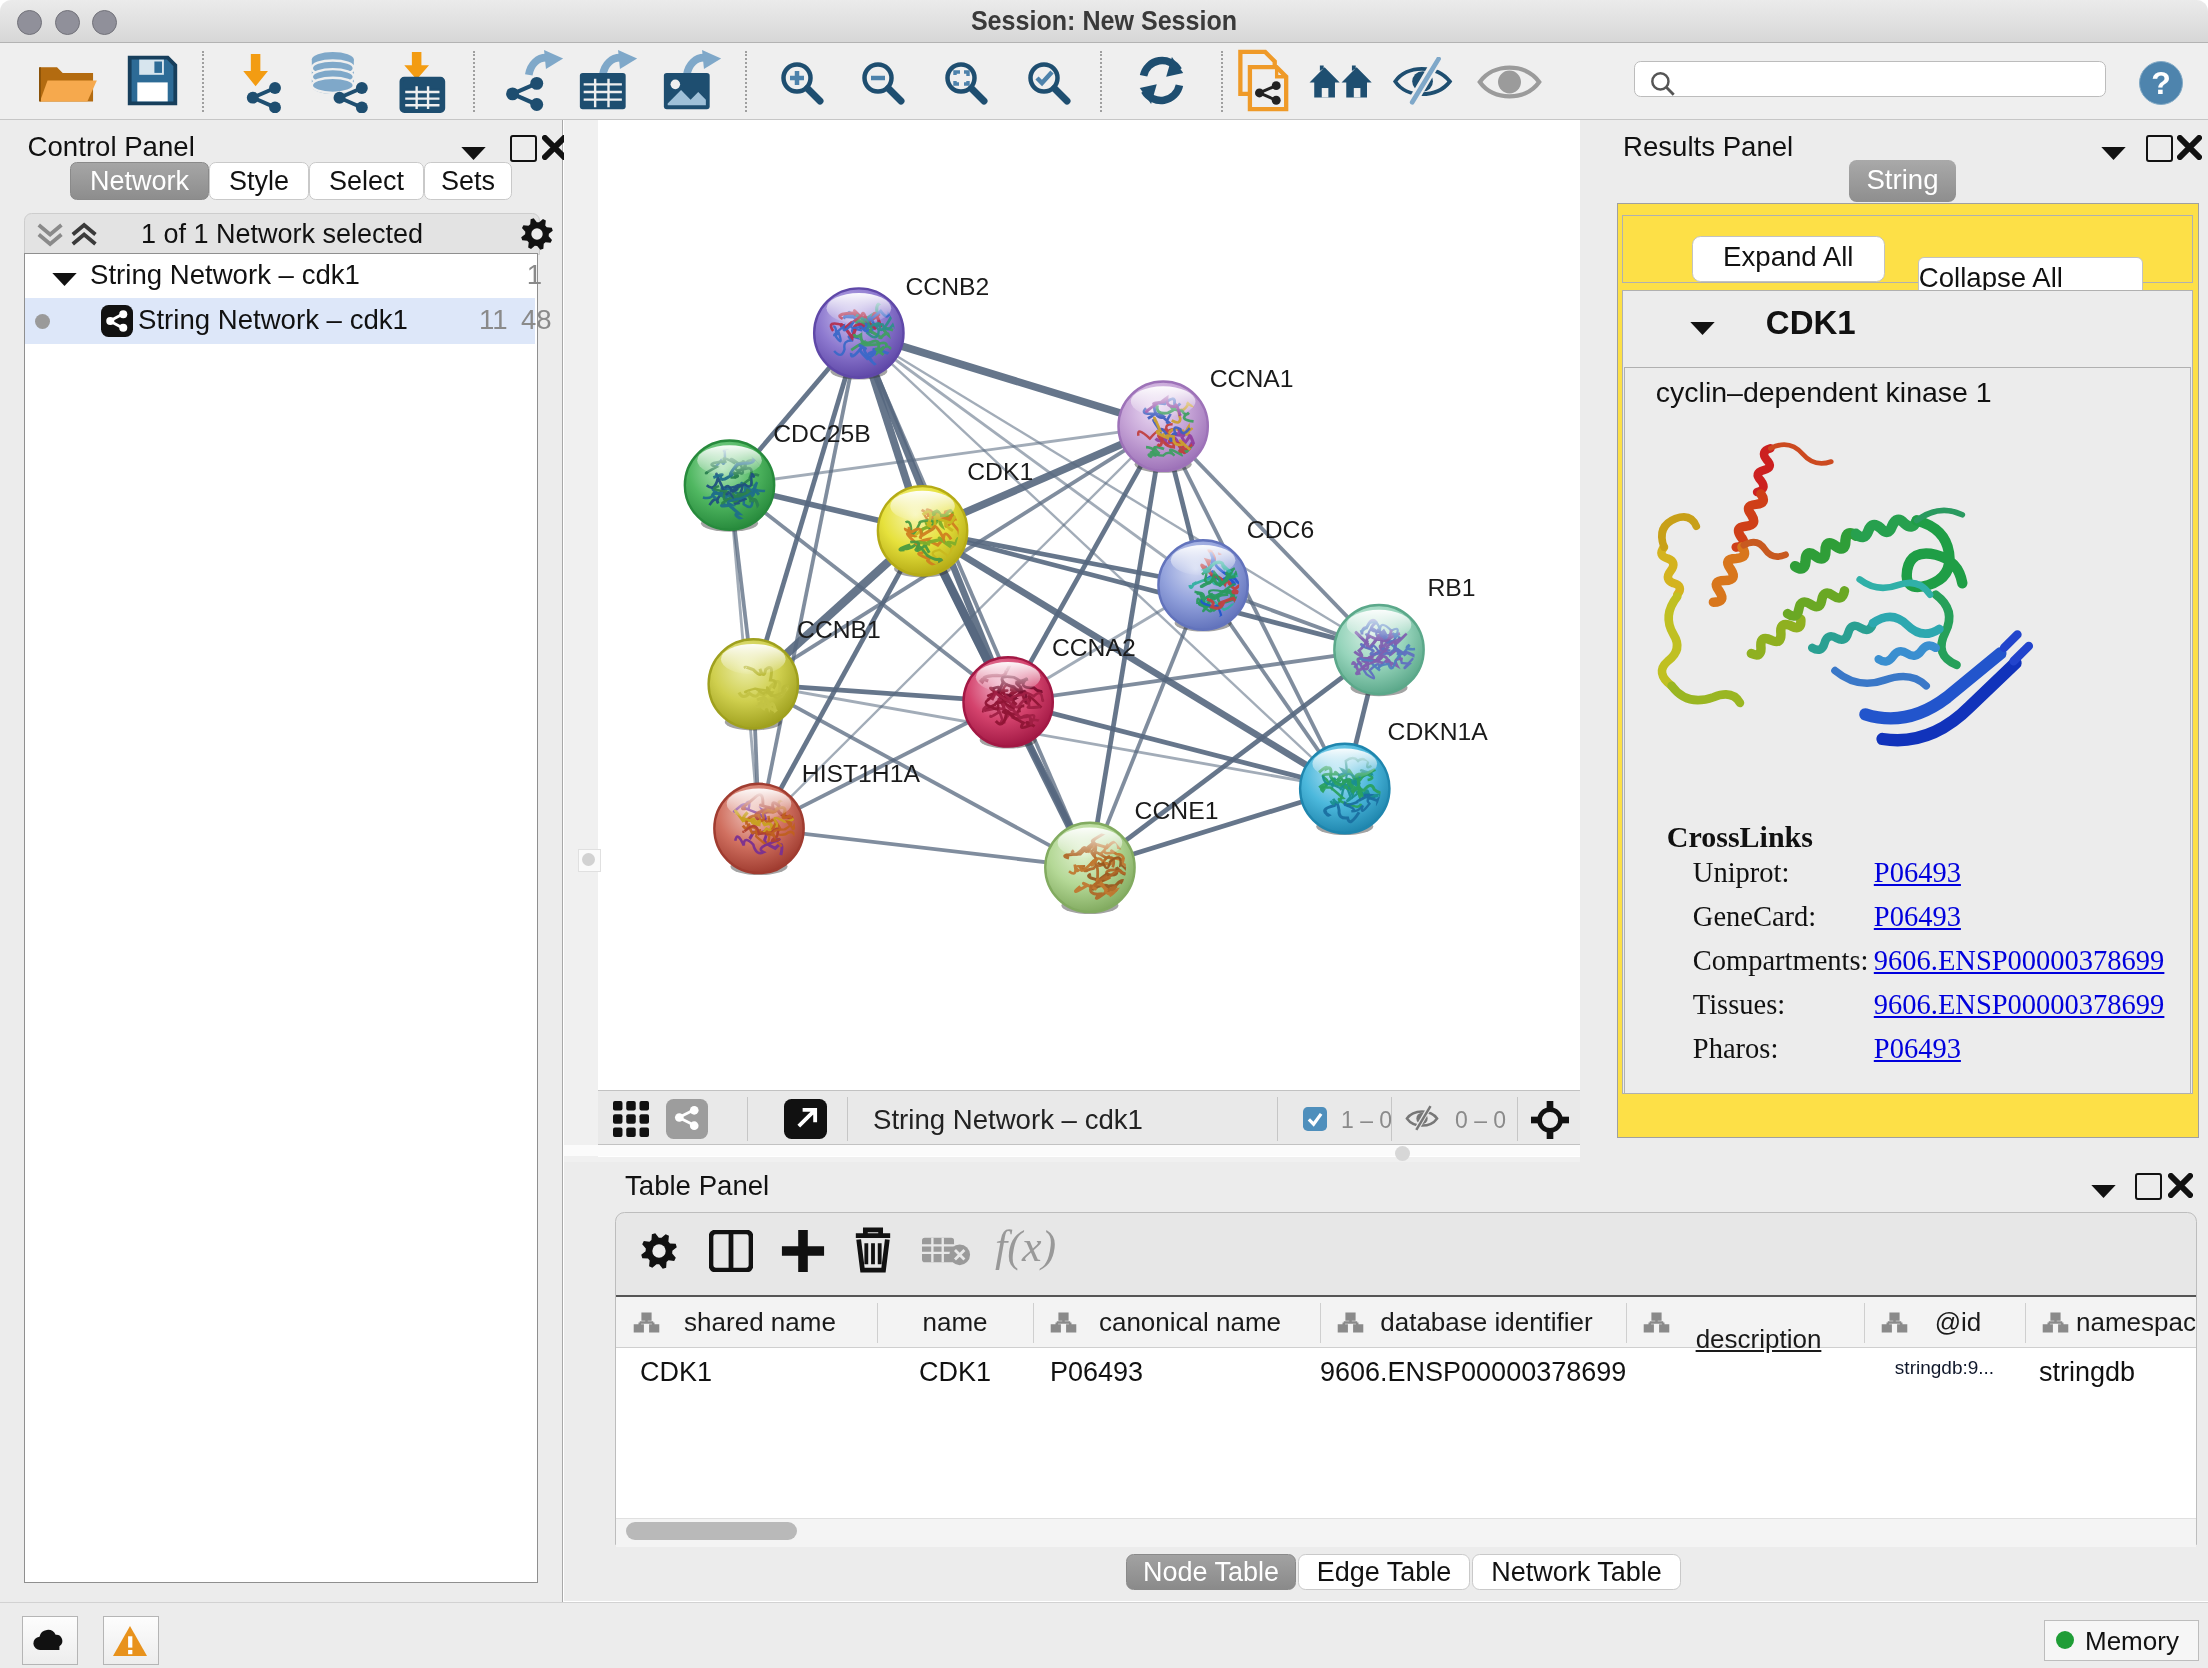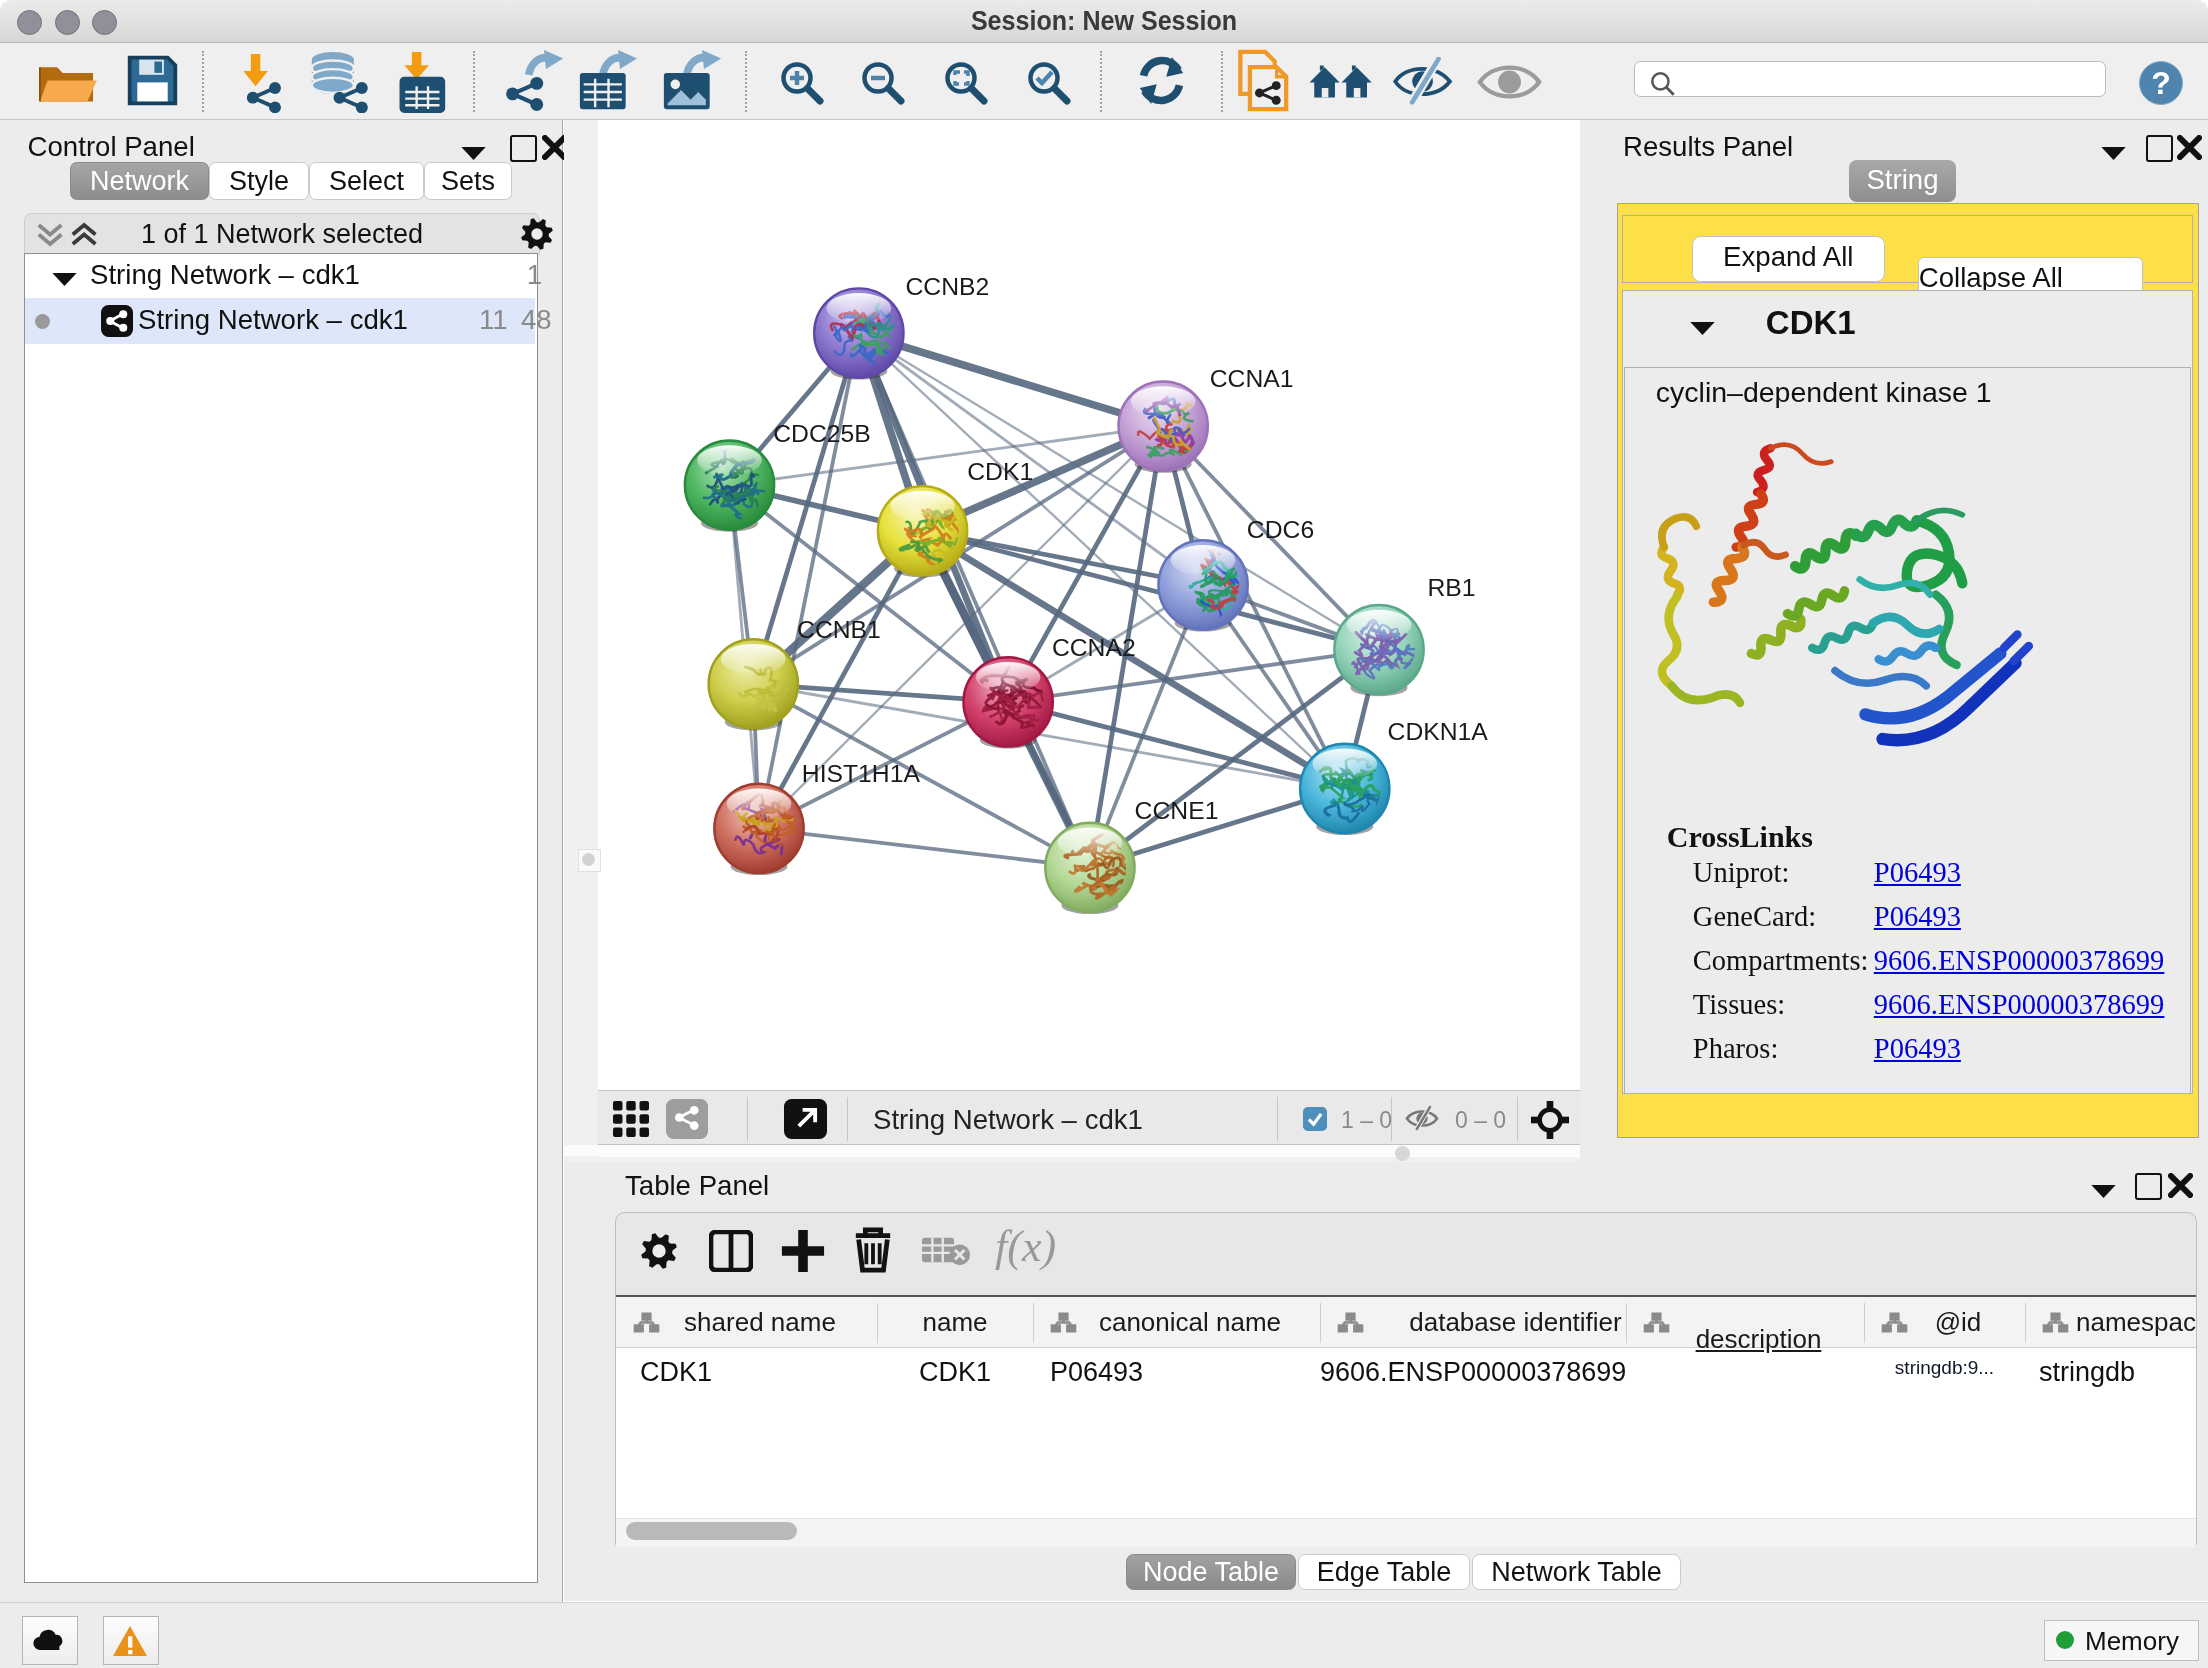--- a/index.html
+++ b/index.html
@@ -754,21 +754,21 @@
       <path d="M10,4 h8 v6 h-8 Z M2,16 h8 v6 h-8 Z M18,16 h8 v6 h-8 Z M14,10 v3 M7,13 v3 M21,13 v3 M7,13 h14" stroke="#8a8a8a" stroke-width="2.6" fill="#8a8a8a"></path>
     </svg>
 <div class="abs" style="left:261px;top:5.7px;width:0;height:40px;border-left:1.9px solid #cfcfcf;"></div>
 <div class="abs" style="left:261px;top:9.5px;width:156px;text-align:center;font-size:26px;color:#1a1a1a;"><span style="padding-left:0px;">name</span></div>
 <div class="abs" style="left:417px;top:5.7px;width:0;height:40px;border-left:1.9px solid #cfcfcf;"></div>
 <div class="abs" style="left:417px;top:9.5px;width:287px;text-align:center;font-size:26px;color:#1a1a1a;"><span style="padding-left:27px;">canonical name</span></div>
 <svg class="abs" style="left:434px;top:13.3px;" width="27" height="25" viewBox="0 0 28 26">
       <path d="M10,4 h8 v6 h-8 Z M2,16 h8 v6 h-8 Z M18,16 h8 v6 h-8 Z M14,10 v3 M7,13 v3 M21,13 v3 M7,13 h14" stroke="#8a8a8a" stroke-width="2.6" fill="#8a8a8a"></path>
     </svg>
 <div class="abs" style="left:704px;top:5.7px;width:0;height:40px;border-left:1.9px solid #cfcfcf;"></div>
-<div class="abs" style="left:704px;top:9.5px;width:306px;text-align:center;font-size:26px;color:#1a1a1a;margin-left:29px;"><span style="padding-left:27px;">database identifier</span></div>
+<div class="abs" style="left:704px;top:9.5px;width:306px;text-align:center;font-size:26px;color:#1a1a1a;"><span style="padding-left:27px;">database identifier</span></div>
 <svg class="abs" style="left:721px;top:13.3px;" width="27" height="25" viewBox="0 0 28 26">
       <path d="M10,4 h8 v6 h-8 Z M2,16 h8 v6 h-8 Z M18,16 h8 v6 h-8 Z M14,10 v3 M7,13 v3 M21,13 v3 M7,13 h14" stroke="#8a8a8a" stroke-width="2.6" fill="#8a8a8a"></path>
     </svg>
 <div class="abs" style="left:1010px;top:5.7px;width:0;height:40px;border-left:1.9px solid #cfcfcf;"></div>
 <div class="abs" style="left:1010px;top:27px;width:238px;text-align:center;font-size:26px;color:#1a1a1a;text-decoration:underline;"><span style="padding-left:27px;">description</span></div>
 <svg class="abs" style="left:1027px;top:13.3px;" width="27" height="25" viewBox="0 0 28 26">
       <path d="M10,4 h8 v6 h-8 Z M2,16 h8 v6 h-8 Z M18,16 h8 v6 h-8 Z M14,10 v3 M7,13 v3 M21,13 v3 M7,13 h14" stroke="#8a8a8a" stroke-width="2.6" fill="#8a8a8a"></path>
     </svg>
 <div class="abs" style="left:1248px;top:5.7px;width:0;height:40px;border-left:1.9px solid #cfcfcf;"></div>
 <div class="abs" style="left:1248px;top:9.5px;width:161px;text-align:center;font-size:26px;color:#1a1a1a;"><span style="padding-left:27px;">@id</span></div>

